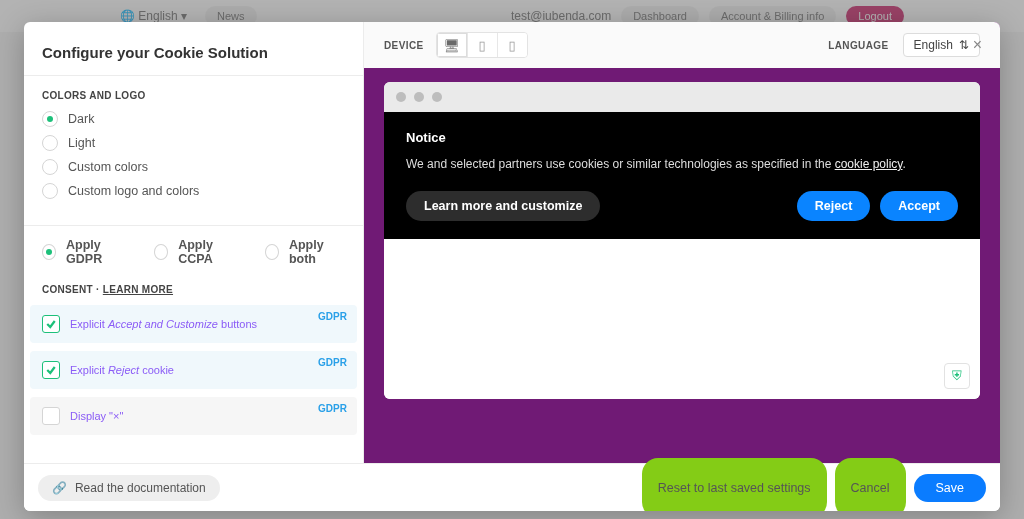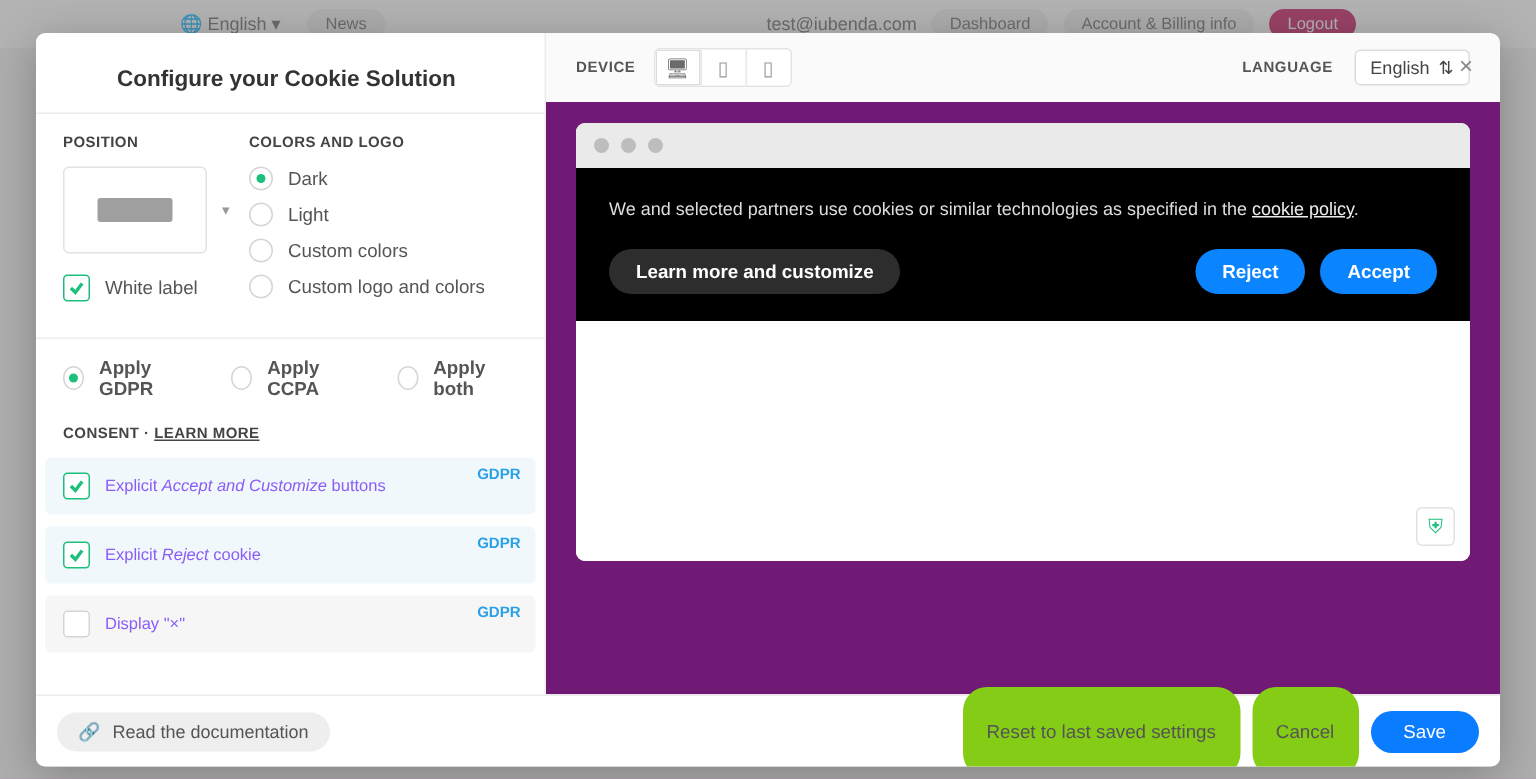--- a/index.html
+++ b/index.html
@@ -14,21 +14,21 @@
   .soft-btn { background:#e3e3e3; border-radius:12px; padding:4px 12px; color:#666; font-size:11px;}
   .dark-btn { background:#be185d; color:#eee; border-radius:12px; padding:4px 12px; font-size:11px;}
   .overlay { position:absolute; inset:0; background:rgba(120,120,120,0.45); }
 
   
   .modal { position:absolute; top:22px; left:24px; right:24px; bottom:8px; background:#fff; border-radius:6px; box-shadow:0 6px 30px rgba(0,0,0,.25); display:flex; flex-direction:column; overflow:hidden;}
   .close-x { position:absolute; top:14px; right:18px; font-size:16px; color:#888; cursor:pointer;}
   .modal-body { flex:1; display:flex; overflow:hidden;}
   .sidebar { width:340px; border-right:1px solid #ececec; display:flex; flex-direction:column; overflow:hidden;}
   .side-head { padding:22px 20px 14px 18px; display:flex; align-items:center; border-bottom:1px solid #ececec;}
-  .side-title { font-size:15px; font-weight:600; color:#333;margin-left:36px;}
+  .side-title { font-size:15px; font-weight:600; color:#333;}
   .adv-toggle { margin-left:auto; display:flex; align-items:center; gap:8px; font-size:10px; font-weight:700; letter-spacing:.3px; color:#555;}
   .adv-check { width:16px; height:16px; border:1px solid #d3d3d3; border-radius:3px; background:#fff;}
   .section { padding:14px 18px 0 18px;}
   .two-col { display:flex; gap:28px;}
   .sec-label { font-size:10px; font-weight:700; color:#444; letter-spacing:.3px; margin-bottom:10px;}
   .pos-box { width:96px; height:58px; border:1px solid #e2e2e2; border-radius:4px; display:flex; align-items:center; justify-content:center; position:relative; background:#fff;}
   .pos-inner { width:50px; height:16px; background:#9f9f9f; border-radius:2px;}
   .pos-caret { position:absolute; right:-16px; top:50%; transform:translateY(-50%); font-size:10px; color:#999;}
   .radio-row { display:flex; align-items:center; gap:10px; font-size:12.5px; color:#555; margin-bottom:8px;}
   .radio { width:16px; height:16px; border:1px solid #d5d5d5; border-radius:50%; background:#fff; display:inline-flex; align-items:center; justify-content:center;}
@@ -105,37 +105,20 @@
   <span class="close-x">×</span>
 
   <div class="modal-body">
 
     <div class="sidebar">
       <div class="side-head">
         <div class="side-title">Configure your Cookie Solution</div>
       </div>
 
       <div class="section two-col">
-        <div>
-          <div class="sec-label">POSITION</div>
-          <div style="display:flex; align-items:center;">
-            <div class="pos-box">
-              <div class="pos-inner"></div>
-              <span class="pos-caret">▾</span>
-            </div>
-          </div>
-          <div class="check-row">
-            <span class="check on">
-                <svg viewBox="0 0 16 16">
-                  <polyline points="3,8 7,12 13,4"></polyline>
-                </svg>
-              </span>
-            <span>White label</span>
-          </div>
-        </div>
         <div style="flex:1">
           <div class="sec-label">COLORS AND LOGO</div>
           <div class="radio-row">
               <span class="radio on"></span>
               <span>Dark</span>
             </div>
           <div class="radio-row">
               <span class="radio"></span>
               <span>Light</span>
             </div>
@@ -216,20 +199,21 @@
       </div>
 
       <div class="preview-wrap">
         <div class="browser">
           <div class="browser-chrome">
             <span class="dot"></span>
             <span class="dot"></span>
             <span class="dot"></span>
           </div>
           <div class="notice">
+            <h4>Notice</h4>
             <p><span>We and selected partners use cookies or similar technologies as specified in the </span><a>cookie policy</a><span>.</span></p>
             <div class="notice-actions">
               <div class="pill ghost">Learn more and customize</div>
               <div class="spacer"></div>
               <div class="pill blue" style="margin-right:10px">Reject</div>
               <div class="pill blue">Accept</div>
             </div>
           </div>
           <div class="preview-body">
             <div class="shield">⛨</div>

